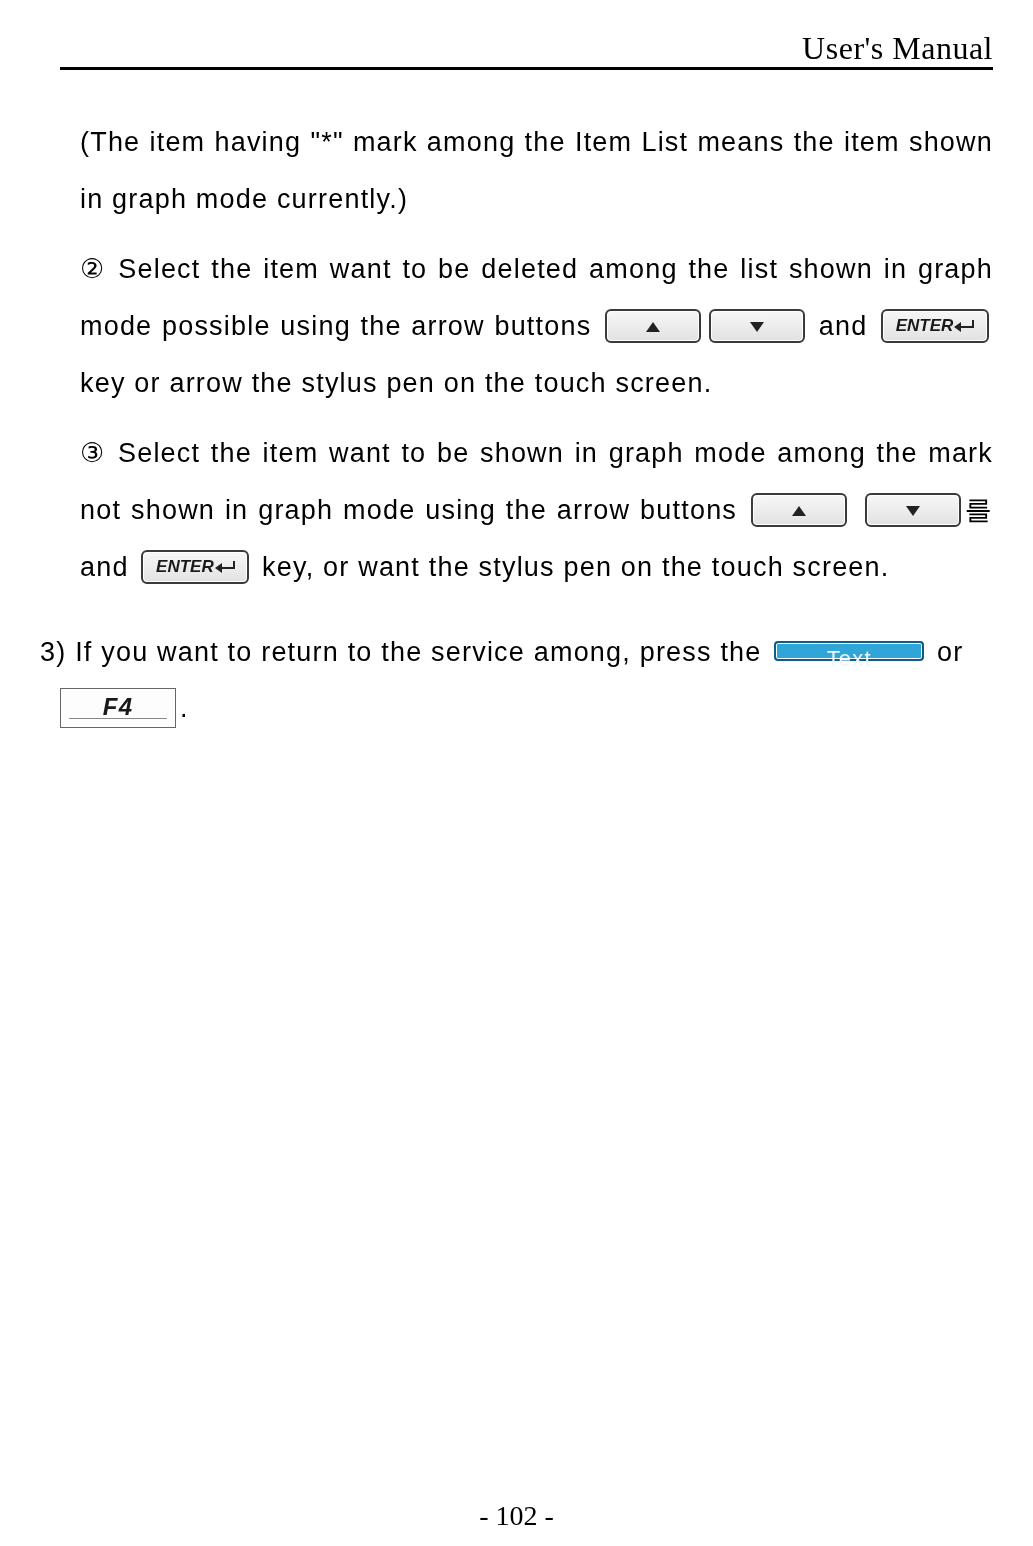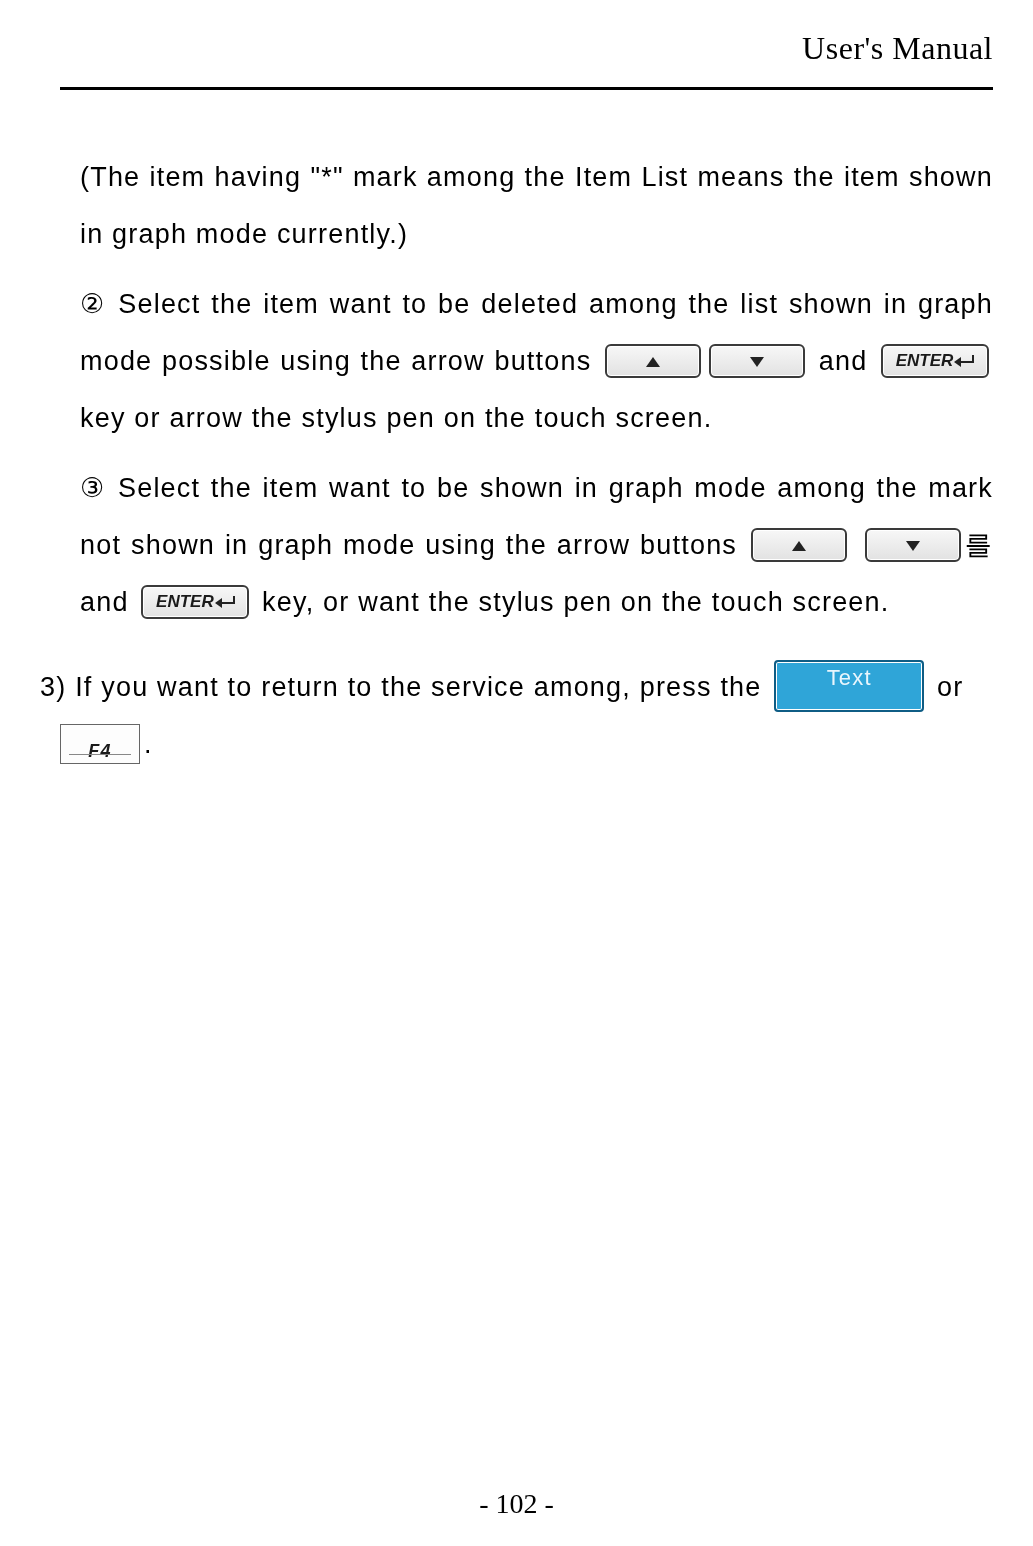--- a/index.html
+++ b/index.html
@@ -10,23 +10,23 @@
     font-family:"Times New Roman",serif;
     color:#000;
     box-sizing:border-box;
     padding:30px 40px 30px 60px;
   }
   .header{
     text-align:right;
     font-size:32px;
     font-family:"Times New Roman",serif;
     letter-spacing:0.5px;
-    padding-bottom:20px;
+    padding-bottom:0;
     border-bottom:3px solid #000;
-    margin-bottom:59px;
+    margin-bottom:44px;
   }
   .content{
     font-family:Arial,Helvetica,sans-serif;
     font-size:27px;
     line-height:2.1;
     letter-spacing:1.2px;
     text-align:justify;
   }
   .para-indent{ margin-left:20px; }
   .list-row{ display:block; }
@@ -59,36 +59,36 @@
   }
   .key-text{
     width:150px;
     background:#2fa5d8;
     color:#e9f6fd;
     border:2px solid #0f5d85;
     border-radius:4px;
     font-style:normal;
     font-weight:normal;
     font-size:22px;
-    height:52px;
+    height:20px;
     line-height:32px;
   }
   .key-f4{
-    width:80px;
+    width:116px;
     height:40px;
     border:1px solid #666;
     border-radius:0;
     background:#fdfdfd;
     font-style:italic;
     font-weight:bold;
-    font-size:18px;
+    font-size:24px;
     box-shadow:none;
     line-height:20px;
     position:relative;
-    padding:16px;
+    padding:8px;
   }
   .key-f4::after{
     content:"";
     position:absolute;
     left:8px; right:8px; bottom:8px;
     border-top:1px solid #888;
   }
   .tri-up,.tri-down{display:inline-block;width:0;height:0;vertical-align:middle;}
   .tri-up{border-left:7px solid transparent;border-right:7px solid transparent;border-bottom:10px solid #222;}
   .tri-down{border-left:7px solid transparent;border-right:7px solid transparent;border-top:10px solid #222;}
@@ -104,21 +104,21 @@
   }
   .enter-arrow::after{
     content:"";position:absolute;right:0;top:6px;width:14px;height:2px;background:#222;
   }
   .enter-arrow .head{
     position:absolute;left:-2px;top:2px;width:0;height:0;
     border-top:5px solid transparent;border-bottom:5px solid transparent;border-right:7px solid #222;
   }
   .footer{
     position:absolute;
-    bottom:26px;
+    bottom:14px;
     width:100%;
     left:0;
     text-align:center;
     font-family:"Times New Roman",serif;
     font-size:28px;
   }
   .spacer{height:14px;}
 </style>
 </head>
 <body>

